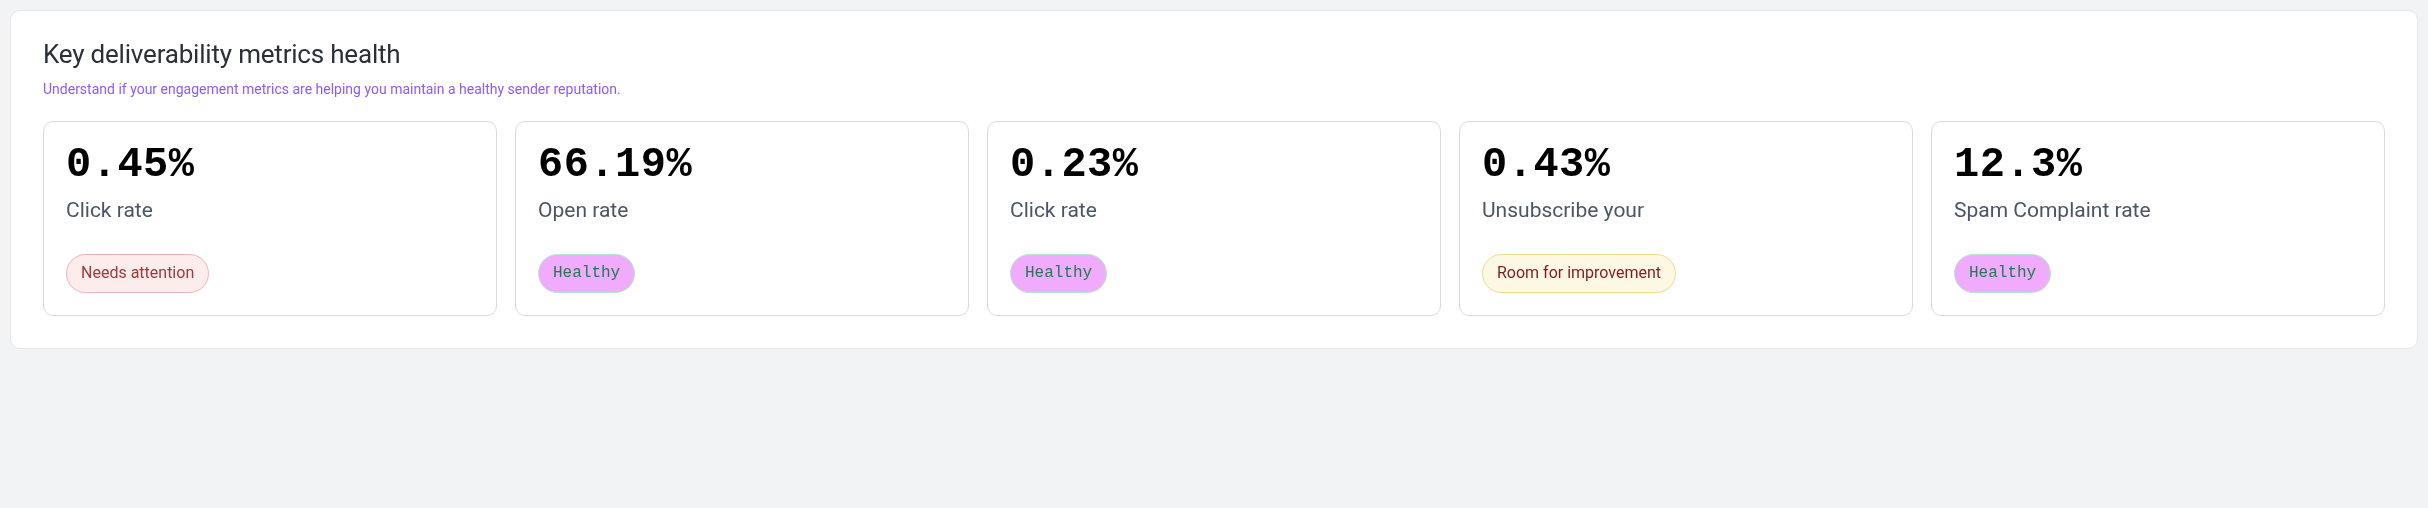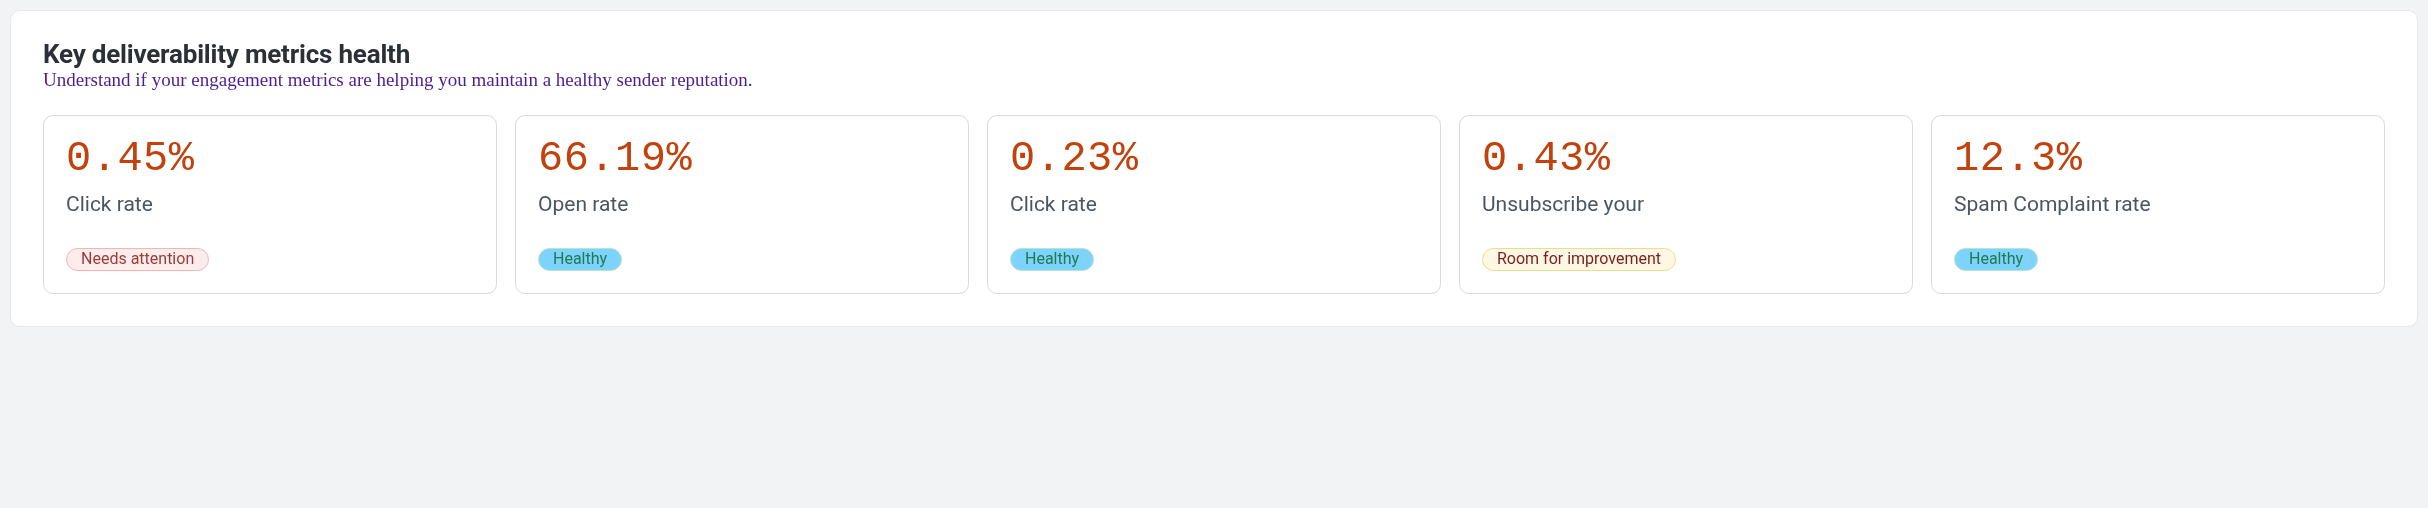--- a/index.html
+++ b/index.html
@@ -13,77 +13,77 @@
       padding: 10px;
     }
     .panel {
       background: #ffffff;
       border: 1px solid #e5e7eb;
       border-radius: 10px;
       padding: 28px 32px 32px 32px;
     }
     .panel-title {
       font-size: 26px;
-      font-weight: 700;
+      font-weight: 400;
       color: #2b2f36;
       letter-spacing: -0.2px;
-      margin-bottom: 0;
+      margin-bottom: 12px;
     }
     .panel-subtitle {
-      font-size: 19px;
+      font-size: 14px;
       font-weight: 400;
-      color: #4c1d95;
+      color: #8b5cf6;
       margin-bottom: 24px;
-      font-family: Liberation Serif, serif;
     }
     .metrics-row {
       display: flex;
       gap: 18px;
     }
     .metric-card {
       flex: 1;
       border: 1px solid #d7dade;
       border-radius: 10px;
       padding: 20px 22px 22px 22px;
       background: #ffffff;
     }
     .metric-value {
       font-family: "SFMono-Regular", Consolas, "Liberation Mono", Menlo, monospace;
       font-size: 42px;
-      font-weight: 400;
-      color: #c2410c;
+      font-weight: 700;
+      color: #000000;
       letter-spacing: 0.5px;
       line-height: 1.1;
       margin-bottom: 10px;
     }
     .metric-label {
       font-size: 21px;
       font-weight: 400;
       color: #4b5563;
       margin-bottom: 32px;
     }
     .badge {
       display: inline-block;
       font-size: 16px;
       font-weight: 400;
-      padding: 0 14px;
+      padding: 8px 14px;
       border-radius: 999px;
       border-width: 1.5px;
       border-style: solid;
       line-height: 1.3;
     }
     .badge-red {
       color: #9b3b3b;
       background: #fdecec;
       border-color: #f1b5b5;
     }
     .badge-green {
       color: #1f7a4d;
-      background: #7dd3fc;
+      background: #f0abfc;
       border-color: #b6e6cb;
+      font-family: Liberation Mono, monospace;
     }
     .badge-yellow {
       color: #7f1d1d;
       background: #fdf8e4;
       border-color: #eedc8a;
     }
   </style>
 </head>
 <body>
 

